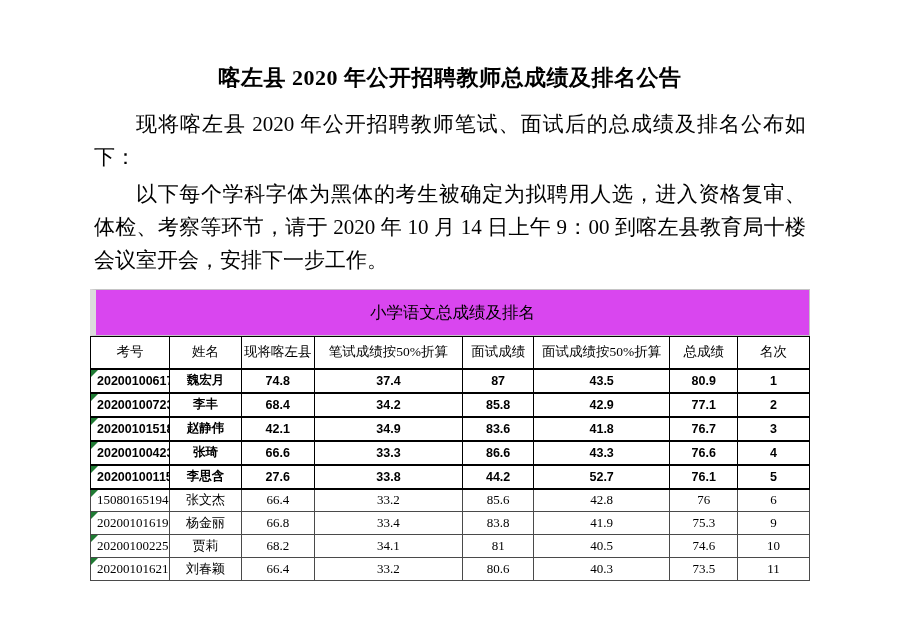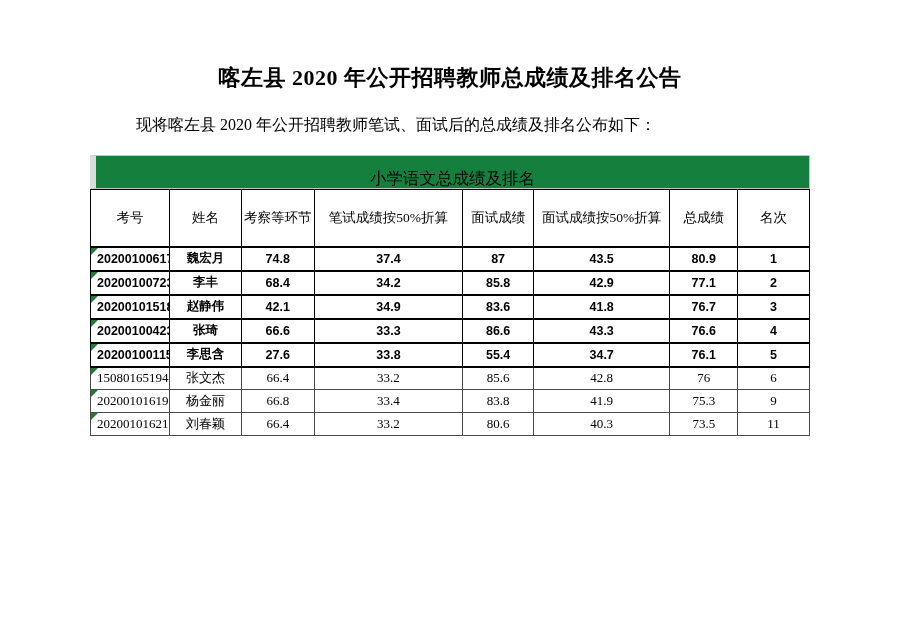--- a/index.html
+++ b/index.html
@@ -15,46 +15,46 @@
 
   .doc-title {
     margin: 0 0 14px 0;
     font-size: 22px;
     font-weight: 700;
     text-align: center;
     line-height: 32px;
     letter-spacing: 0.5px;
   }
   .para {
-    margin: 14px;
-    font-size: 16px;
+    margin: 4px;
+    font-size: 21px;
     line-height: 33px;
     text-indent: 2em;
     text-align: justify;
   }
 
   .table-block { margin-top: 12px; }
 
   .table-title {
-    height: 34px;
+    height: 47px;
     line-height: 46px;
     text-align: center;
     font-size: 16.5px;
-    background: #15803d;
+    background: #d946ef;
     border: 1px solid #c4c4c4;
     border-left: 6px solid #dcdcdc;
   }
 
   table.grades {
     width: 100%;
     border-collapse: collapse;
     table-layout: fixed;
   }
   table.grades th {
-    height: 57px;
+    height: 32px;
     font-weight: 400;
     font-size: 13.5px;
     text-align: center;
     border: 1.5px solid #000;
     border-bottom: 2.5px solid #000;
     padding: 0;
     overflow: hidden;
     white-space: nowrap;
   }
   table.grades td {
@@ -88,40 +88,41 @@
   }
 </style>
 </head>
 <body>
 
 <div class="doc">
 
   <h1 class="doc-title">喀左县 2020 年公开招聘教师总成绩及排名公告</h1>
 
   <p class="para">现将喀左县 2020 年公开招聘教师笔试、面试后的总成绩及排名公布如下：</p>
+  <p class="para">以下每个学科字体为黑体的考生被确定为拟聘用人选，进入资格复审、体检、考察等环节，请于 2020 年 10 月 14 日上午 9：00 到喀左县教育局十楼会议室开会，安排下一步工作。</p>
 
   <div class="table-block">
     <div class="table-title">小学语文总成绩及排名</div>
 
     <table class="grades">
       <colgroup>
         <col style="width:11%">
           <col style="width:10%">
           <col style="width:10.1%">
           <col style="width:20.7%">
         <col style="width:9.8%">
           <col style="width:19%">
           <col style="width:9.4%">
           <col style="width:10%">
       </colgroup>
       <thead>
         <tr>
           <th>考号</th>
           <th>姓名</th>
-          <th>考察等环节</th>
+          <th>现将喀左县</th>
           <th>笔试成绩按50%折算</th>
           <th>面试成绩</th>
           <th>面试成绩按50%折算</th>
           <th>总成绩</th>
           <th>名次</th>
         </tr>
       </thead>
       <tbody id="rows-body">
   <tr class="bold">
     <td class="examno">
@@ -180,22 +181,22 @@
   </tr>
 
   <tr class="bold">
     <td class="examno">
       <span class="corner-tri"></span>
       <span>20200100115</span>
     </td>
     <td>李思含</td>
     <td>27.6</td>
     <td>33.8</td>
-    <td>55.4</td>
-    <td>34.7</td>
+    <td>44.2</td>
+    <td>52.7</td>
     <td>76.1</td>
     <td>5</td>
   </tr>
 
   <tr>
     <td class="examno">
       <span class="corner-tri"></span>
       <span>15080165194</span>
     </td>
     <td>张文杰</td>
@@ -216,20 +217,33 @@
     </td>
     <td>杨金丽</td>
     <td>66.8</td>
     <td>33.4</td>
     <td>83.8</td>
     <td>41.9</td>
     <td>75.3</td>
     <td>9</td>
   </tr>
 
+  <tr>
+    <td class="examno">
+      <span class="corner-tri"></span>
+      <span>20200100225</span>
+    </td>
+    <td>贾莉</td>
+    <td>68.2</td>
+    <td>34.1</td>
+    <td>81</td>
+    <td>40.5</td>
+    <td>74.6</td>
+    <td>10</td>
+  </tr>
 
   <tr>
     <td class="examno">
       <span class="corner-tri"></span>
       <span>20200101621</span>
     </td>
     <td>刘春颖</td>
     <td>66.4</td>
     <td>33.2</td>
     <td>80.6</td>

